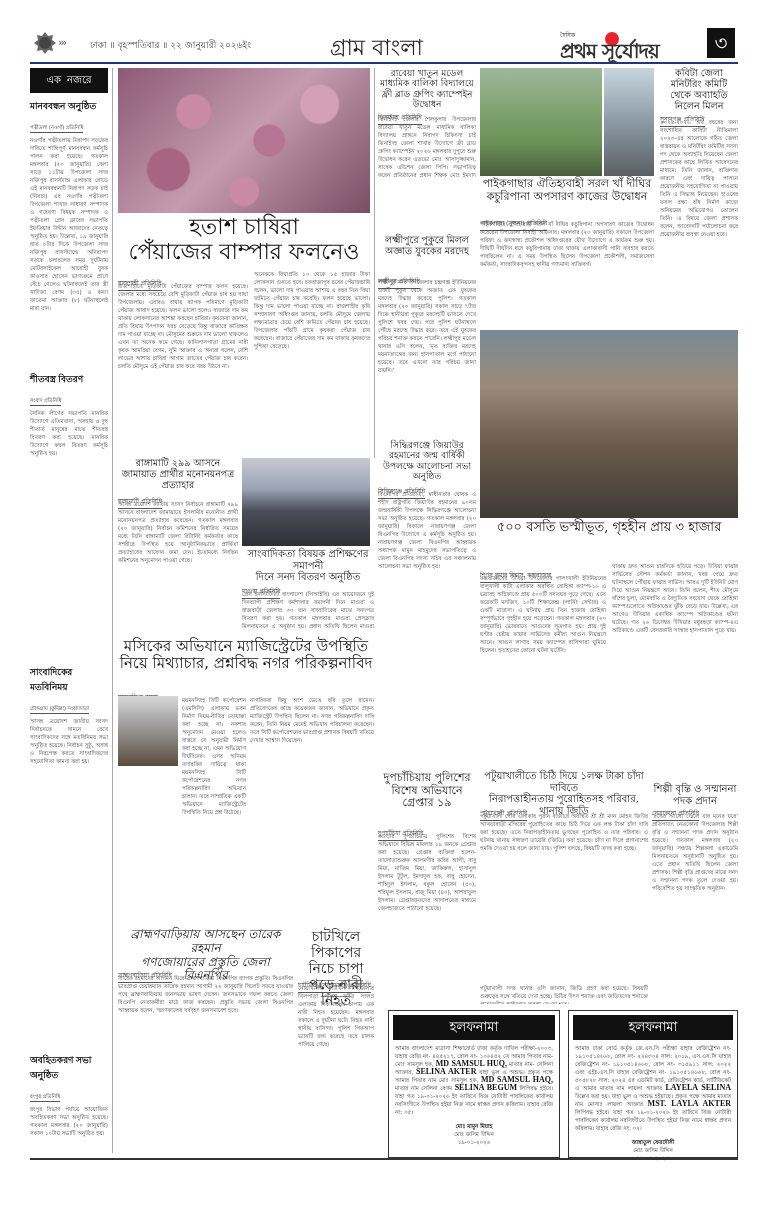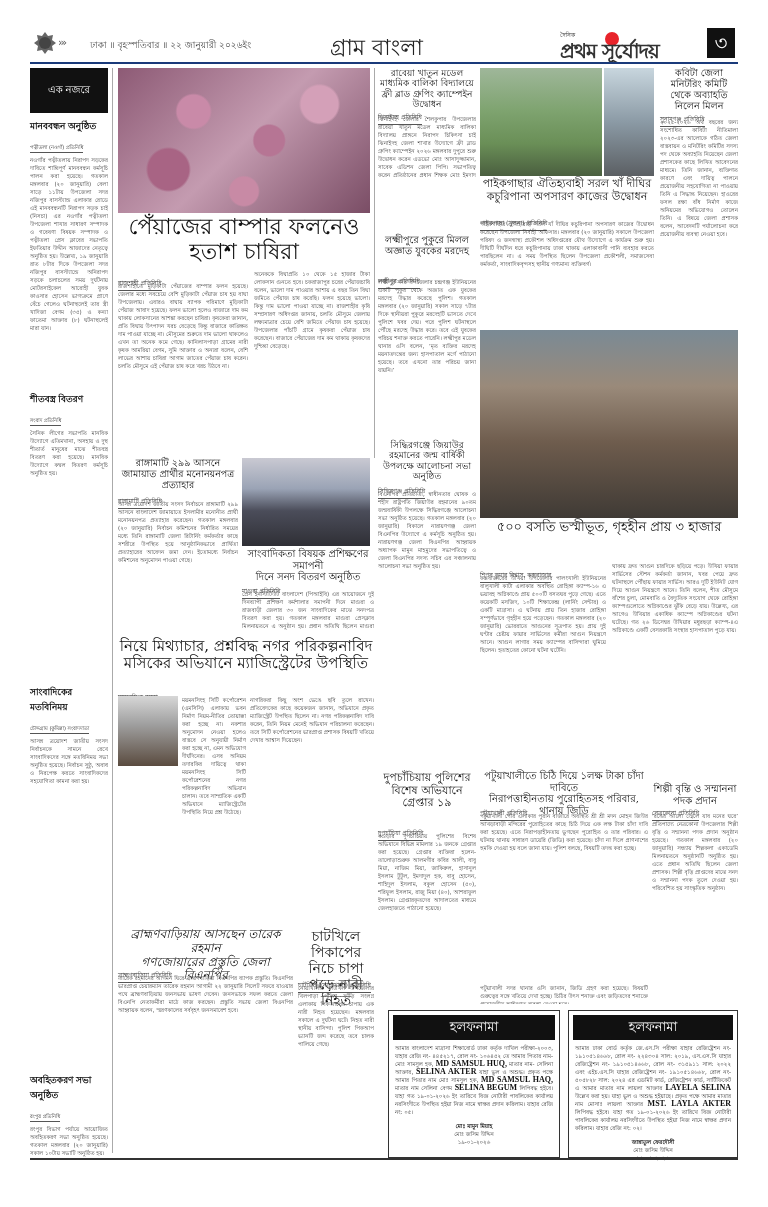--- a/index.html
+++ b/index.html
@@ -18,21 +18,21 @@
   .page-num { position: absolute; left: 707px; top: 28px; width: 28px; height: 30px; background: #111; color: #fff; font-size: 20px; text-align: center; line-height: 30px; font-family: "DejaVu Serif", serif; }
   .top-rule { position: absolute; left: 30px; top: 62px; width: 708px; height: 2px; background: #1a3a7a; }
 
   .col-sep { position: absolute; width: 1px; background: #aaa; }
   .headline { font-family: "DejaVu Serif", serif; color: #111; text-align: center; line-height: 1.15; }
   .byline { font-size: 6px; color: #333; border-bottom: 1px solid #555; display: inline-block; padding-bottom: 1px; }
   .body-text { font-size: 5.5px; line-height: 8px; color: #444; text-align: justify; overflow: hidden; }
   .photo { background: #999; overflow: hidden; }
 
   .sidebar-box { position: absolute; left: 30px; top: 68px; width: 78px; height: 1100px; }
-  .sidebar-header { background: #111; color: #fff; font-size: 10px; text-align: center; padding: 14px 0; font-family: Liberation Sans, sans-serif; }
+  .sidebar-header { background: #111; color: #fff; font-size: 10px; text-align: center; padding: 4px 0; font-family: Liberation Mono, monospace; }
   .side-title { font-size: 9px; font-weight: bold; color: #111; margin-top: 6px; font-family: Liberation Sans, sans-serif; }
   .side-sub { font-size: 5px; color: #333; border-bottom: 1px solid #555; display: inline-block; margin-bottom: 3px; }
 
   .affidavit { position: absolute; border: 1.5px solid #333; background: #fff; }
   .aff-head { background: #111; color: #fff; font-size: 13px; text-align: center; margin: 4px; padding: 2px 0; font-family: "DejaVu Serif", serif; }
   .aff-body { font-size: 5.5px; line-height: 8px; color: #333; padding: 0 6px; text-align: justify; }
   .aff-body b { font-family: "Liberation Serif", serif; font-size: 8px; color: #111; }
   .aff-sign { text-align: center; font-size: 5.5px; line-height: 8px; color: #333; margin-top: 6px; }
   .aff-sign .nm { font-weight: bold; color: #111; }
   .bottom-rule { position: absolute; left: 30px; top: 1158px; width: 708px; height: 2px; background: #333; }
@@ -77,22 +77,22 @@
   <div>
     <div class="side-title">অবহিতকরণ সভা অনুষ্ঠিত</div>
     <div class="side-sub">রংপুর প্রতিনিধি</div>
     <div class="body-text" style="height:150px">রংপুর বিভাগ পর্যায়ে আয়োজিত অবহিতকরণ সভা অনুষ্ঠিত হয়েছে। গতকাল মঙ্গলবার (২০ জানুয়ারি) সকাল ১০টায় সভাটি অনুষ্ঠিত হয়।</div>
   </div>
 </div>
 <div class="col-sep" style="left:112px;top:68px;height:1085px;"></div>
 
 <div class="abs photo" style="left:118px;top:68px;width:252px;height:145px;background:radial-gradient(circle at 30% 30%, #c98aa8 0 8%, transparent 9%), radial-gradient(circle at 60% 50%, #b67594 0 9%, transparent 10%), radial-gradient(circle at 80% 25%, #d4a0b8 0 8%, transparent 9%), radial-gradient(circle at 20% 70%, #a86484 0 9%, transparent 10%), radial-gradient(circle at 50% 85%, #c88aa5 0 8%, transparent 9%), linear-gradient(135deg,#8d5a75,#c49bb0 50%,#7a4d65);"></div>
 <div class="abs headline" style="left:118px;top:214px;width:252px;font-size:22px;">
+  <div>হতাশ চাষিরা</div>
   <div>পেঁয়াজের বাম্পার ফলনেও</div>
-  <div>হতাশ চাষিরা</div>
 </div>
 <div class="abs" style="left:118px;top:270px;">
   <span class="byline">রাজশাহী প্রতিনিধি</span>
 </div>
 <div class="abs body-text" style="left:118px;top:282px;width:130px;height:170px;">রাজশাহীতে মুড়িকাটা পেঁয়াজের বাম্পার ফলন হয়েছে। জেলার মধ্যে সবচেয়ে বেশি মুড়িকাটা পেঁয়াজ চাষ হয় বাঘা উপজেলায়। এবারও বাঘায় ব্যাপক পরিমাণে মুড়িকাটা পেঁয়াজ আবাদ হয়েছে। ফলন ভালো হলেও বাজারে দাম কম থাকায় লোকসানের আশঙ্কা করছেন চাষিরা। কৃষকেরা জানান, প্রতি বিঘায় উৎপাদন খরচ বেড়েছে কিন্তু বাজারে কাঙ্ক্ষিত দাম পাওয়া যাচ্ছে না। মৌসুমের শুরুতে দাম ভালো থাকলেও এখন তা অনেক কমে গেছে। কানিলাসপাড়া গ্রামের নারী কৃষক আমরিয়া বেগম, সুমি আক্তার ও অন্যরা বলেন, বেশি লাভের আশায় চাষিরা আগাম জাতের পেঁয়াজ চাষ করেন। চলতি মৌসুমে এই পেঁয়াজ চাষ করে খরচ উঠবে না।</div>
 <div class="abs body-text" style="left:254px;top:270px;width:116px;height:182px;">অনেককে বিঘাপ্রতি ১০ থেকে ১৫ হাজার টাকা লোকসান গুনতে হবে। চকরাজাপুর চরের পেঁয়াজচাষি বলেন, ভালো দাম পাওয়ার আশায় এ বছর তিন বিঘা জমিতে পেঁয়াজ চাষ করেছি। ফলন হয়েছে ভালো। কিন্তু দাম ভালো পাওয়া যাচ্ছে না। রাজশাহীর কৃষি সম্প্রসারণ অধিদপ্তর জানায়, চলতি মৌসুমে জেলায় লক্ষ্যমাত্রার চেয়ে বেশি জমিতে পেঁয়াজ চাষ হয়েছে। উপজেলার পাঁচটি গ্রামে কৃষকরা পেঁয়াজ চাষ করেছেন। বাজারে পেঁয়াজের দাম কম থাকায় কৃষকদের দুশ্চিন্তা বেড়েছে।</div>
 
 <div class="col-sep" style="left:374px;top:68px;height:390px;"></div>
 
 <div class="abs headline" style="left:378px;top:68px;width:98px;font-size:9px;">রাবেয়া খাতুন মডেল মাধ্যমিক বালিকা বিদ্যালয়ে ফ্রী ব্লাড গ্রুপিং ক্যাম্পেইন উদ্বোধন</div>
@@ -147,22 +147,22 @@
 <div class="abs headline" style="left:242px;top:548px;width:132px;font-size:10px;">
   <div>সাংবাদিকতা বিষয়ক প্রশিক্ষণের সমাপনী</div>
   <div>দিনে সনদ বিতরণ অনুষ্ঠিত</div>
 </div>
 <div class="abs" style="left:242px;top:578px;">
   <span class="byline">মাগুরা প্রতিনিধি</span>
 </div>
 <div class="abs body-text" style="left:242px;top:590px;width:132px;height:40px;">প্রেস ইনস্টিটিউট বাংলাদেশ (পিআইবি) এর আয়োজনে দুই দিনব্যাপী প্রশিক্ষণ কর্মশালার সমাপনী দিনে মাগুরা ও রাজবাড়ী জেলার ৩০ জন সাংবাদিকের মাঝে সনদপত্র বিতরণ করা হয়। গতকাল মঙ্গলবার মাগুরা প্রেসক্লাব মিলনায়তনে এ অনুষ্ঠান হয়। প্রধান অতিথি ছিলেন মাগুরা জেলা প্রশাসক।</div>
 
 <div class="abs headline" style="left:118px;top:638px;width:256px;font-size:15px;">
+  <div>মসিকের অভিযানে ম্যাজিস্ট্রেটের উপস্থিতি</div>
   <div>নিয়ে মিথ্যাচার, প্রশ্নবিদ্ধ নগর পরিকল্পনাবিদ</div>
-  <div>মসিকের অভিযানে ম্যাজিস্ট্রেটের উপস্থিতি</div>
 </div>
 <div class="abs" style="left:118px;top:684px;">
   <span class="byline">ময়মনসিংহ ব্যুরো</span>
 </div>
 <div class="abs photo" style="left:118px;top:696px;width:60px;height:70px;background:linear-gradient(180deg,#d7d7d7,#a0a0a0 40%,#5a4b3f);"></div>
 <div class="abs body-text" style="left:182px;top:696px;width:64px;height:225px;">ময়মনসিংহ সিটি কর্পোরেশন (এমসিসি) এলাকায় ভবন নির্মাণ নিয়ম-নীতির তোয়াক্কা করা হচ্ছে না। নকশার অনুমোদন নেওয়া হলেও বাস্তবে সে অনুযায়ী নির্মাণ করা হচ্ছে না, এমন অভিযোগ দীর্ঘদিনের। এসব অনিয়ম তদারকির দায়িত্বে থাকা ময়মনসিংহ সিটি কর্পোরেশনের নগর পরিকল্পনাবিদ অভিযান চালান। তবে সাম্প্রতিক একটি অভিযানে ম্যাজিস্ট্রেটের উপস্থিতি নিয়ে প্রশ্ন উঠেছে।</div>
 <div class="abs body-text" style="left:250px;top:696px;width:124px;height:225px;">নাগরিকরা কিছু অংশ ভেঙে ছবি তুলে রাখেন। প্রতিবেদকের কাছে কয়েকজন জানান, অভিযানে প্রকৃত ম্যাজিস্ট্রেট উপস্থিত ছিলেন না। নগর পরিকল্পনাবিদ দাবি করেন, তিনি নিয়ম মেনেই অভিযান পরিচালনা করেছেন। তবে সিটি কর্পোরেশনের ভারপ্রাপ্ত প্রশাসক বিষয়টি খতিয়ে দেখার আশ্বাস দিয়েছেন।</div>
 
 <div class="abs headline" style="left:378px;top:772px;width:98px;font-size:11px;">দুপচাঁচিয়ায় পুলিশের বিশেষ অভিযানে গ্রেপ্তার ১৯</div>
 <div class="abs" style="left:378px;top:820px;">

